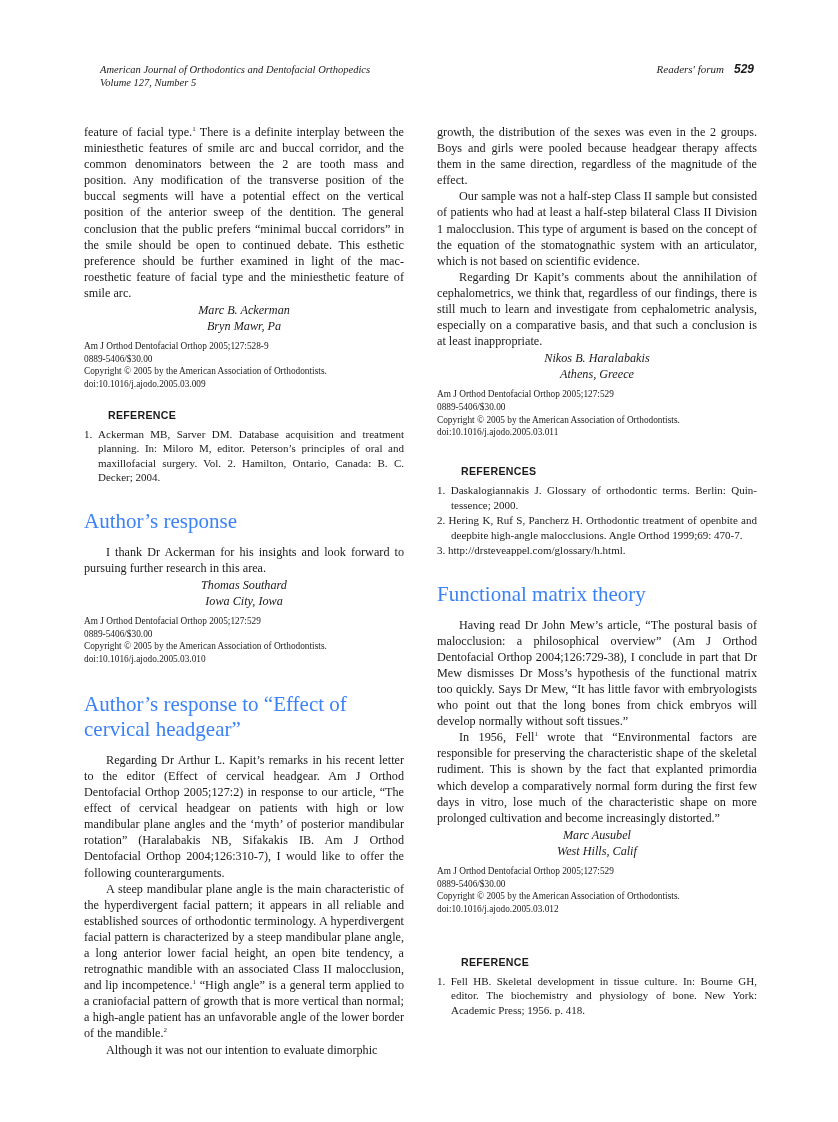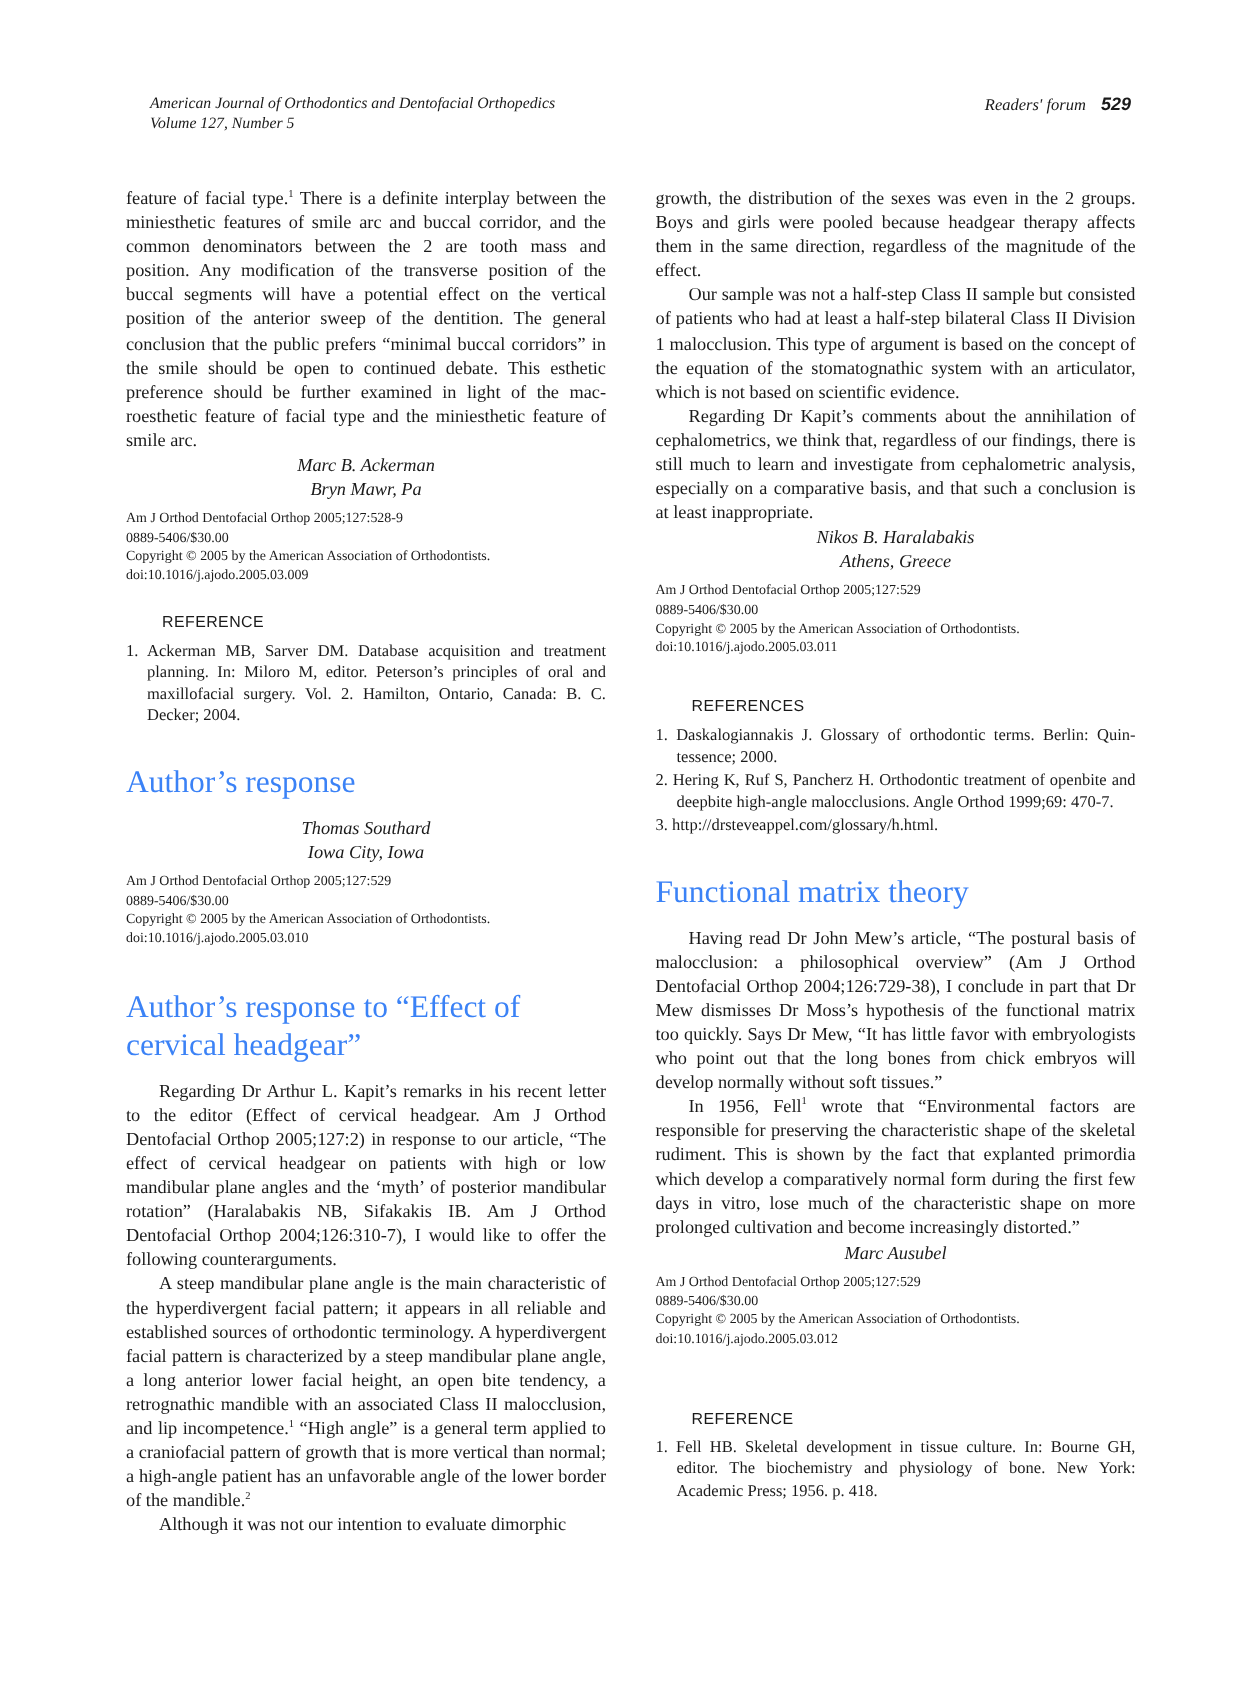--- a/index.html
+++ b/index.html
@@ -12,21 +12,21 @@
   .header .right .pg { font-family: "Liberation Sans", "DejaVu Sans", sans-serif; font-weight: bold; font-size: 12px; margin-left: 10px; font-style: italic; }
   .col { position: absolute; top: 124px; width: 320px; }
   .col.left { left: 84px; }
   .col.right { left: 437px; }
   p { margin: 0; font-size: 12.2px; line-height: 16.1px; text-align: justify; hyphens: manual; }
   p.indent { text-indent: 22px; }
   p.noindent { text-indent: 0; }
   sup { font-size: 7px; line-height: 0; vertical-align: 5px; }
   .sig { text-align: center; font-style: italic; font-size: 12.2px; line-height: 16px; margin-top: 1px; }
   .meta { font-size: 9.3px; line-height: 12.7px; margin-top: 6px; }
-  .refhead { font-family: "Liberation Sans", "DejaVu Sans", sans-serif; font-weight: normal; font-size: 10.6px; letter-spacing: 0.3px; margin-top: 18px; margin-bottom: 6px; padding-left: 24px; }
+  .refhead { font-family: "Liberation Sans", "DejaVu Sans", sans-serif; font-weight: bold; font-size: 10.6px; letter-spacing: 0.3px; margin-top: 18px; margin-bottom: 6px; padding-left: 24px; }
   ol.refs { margin: 0; padding: 0; list-style: none; }
   ol.refs li { font-size: 11px; line-height: 14.5px; padding-left: 14px; text-indent: -14px; text-align: justify; margin-bottom: 1px; }
   h2 { font-weight: normal; font-size: 21px; line-height: 25px; margin: 24px 0 10px 0; color: #3b82f6; }
 </style>
 </head>
 <body>
 
 <div class="header">
   <div class="left">
     <div>American Journal of Orthodontics and Dentofacial Orthopedics</div>
@@ -51,20 +51,21 @@
       <div>doi:10.1016/j.ajodo.2005.03.009</div>
     </div>
     <div class="refhead">REFERENCE</div>
     <ol class="refs">
       <li>1. Ackerman MB, Sarver DM. Database acquisition and treatment planning. In: Miloro M, editor. Peterson’s principles of oral and maxillofacial surgery. Vol. 2. Hamilton, Ontario, Canada: B. C. Decker; 2004.</li>
     </ol>
   </div>
 
   <div>
     <h2>Author’s response</h2>
+    <p class="indent">I thank Dr Ackerman for his insights and look forward to pursuing further research in this area.</p>
     <div class="sig">
       <div>Thomas Southard</div>
       <div>Iowa City, Iowa</div>
     </div>
     <div class="meta">
       <div>Am J Orthod Dentofacial Orthop 2005;127:529</div>
       <div>0889-5406/$30.00</div>
       <div>Copyright © 2005 by the American Association of Orthodontists.</div>
       <div>doi:10.1016/j.ajodo.2005.03.010</div>
     </div>
@@ -100,20 +101,21 @@
       <li>3. http://drsteveappel.com/glossary/h.html.</li>
     </ol>
   </div>
 
   <div>
     <h2>Functional matrix theory</h2>
     <p class="indent">Having read Dr John Mew’s article, “The postural basis of malocclusion: a philosophical overview” (Am J Orthod Dentofacial Orthop 2004;126:729-38), I conclude in part that Dr Mew dismisses Dr Moss’s hypothesis of the functional matrix too quickly. Says Dr Mew, “It has little favor with embryologists who point out that the long bones from chick embryos will develop normally without soft tissues.”</p>
     <p class="indent"><span>In 1956, Fell</span><sup>1</sup><span> wrote that “Environmental factors are responsible for preserving the characteristic shape of the skeletal rudiment. This is shown by the fact that explanted primordia which develop a comparatively normal form during the first few days in vitro, lose much of the characteristic shape on more prolonged cultivation and become increasingly distorted.”</span></p>
     <div class="sig">
       <div>Marc Ausubel</div>
+      <div>West Hills, Calif</div>
     </div>
     <div class="meta">
       <div>Am J Orthod Dentofacial Orthop 2005;127:529</div>
       <div>0889-5406/$30.00</div>
       <div>Copyright © 2005 by the American Association of Orthodontists.</div>
       <div>doi:10.1016/j.ajodo.2005.03.012</div>
     </div>
     <div class="refhead" style="margin-top:40px;">REFERENCE</div>
     <ol class="refs">
       <li>1. Fell HB. Skeletal development in tissue culture. In: Bourne GH, editor. The biochemistry and physiology of bone. New York: Academic Press; 1956. p. 418.</li>

